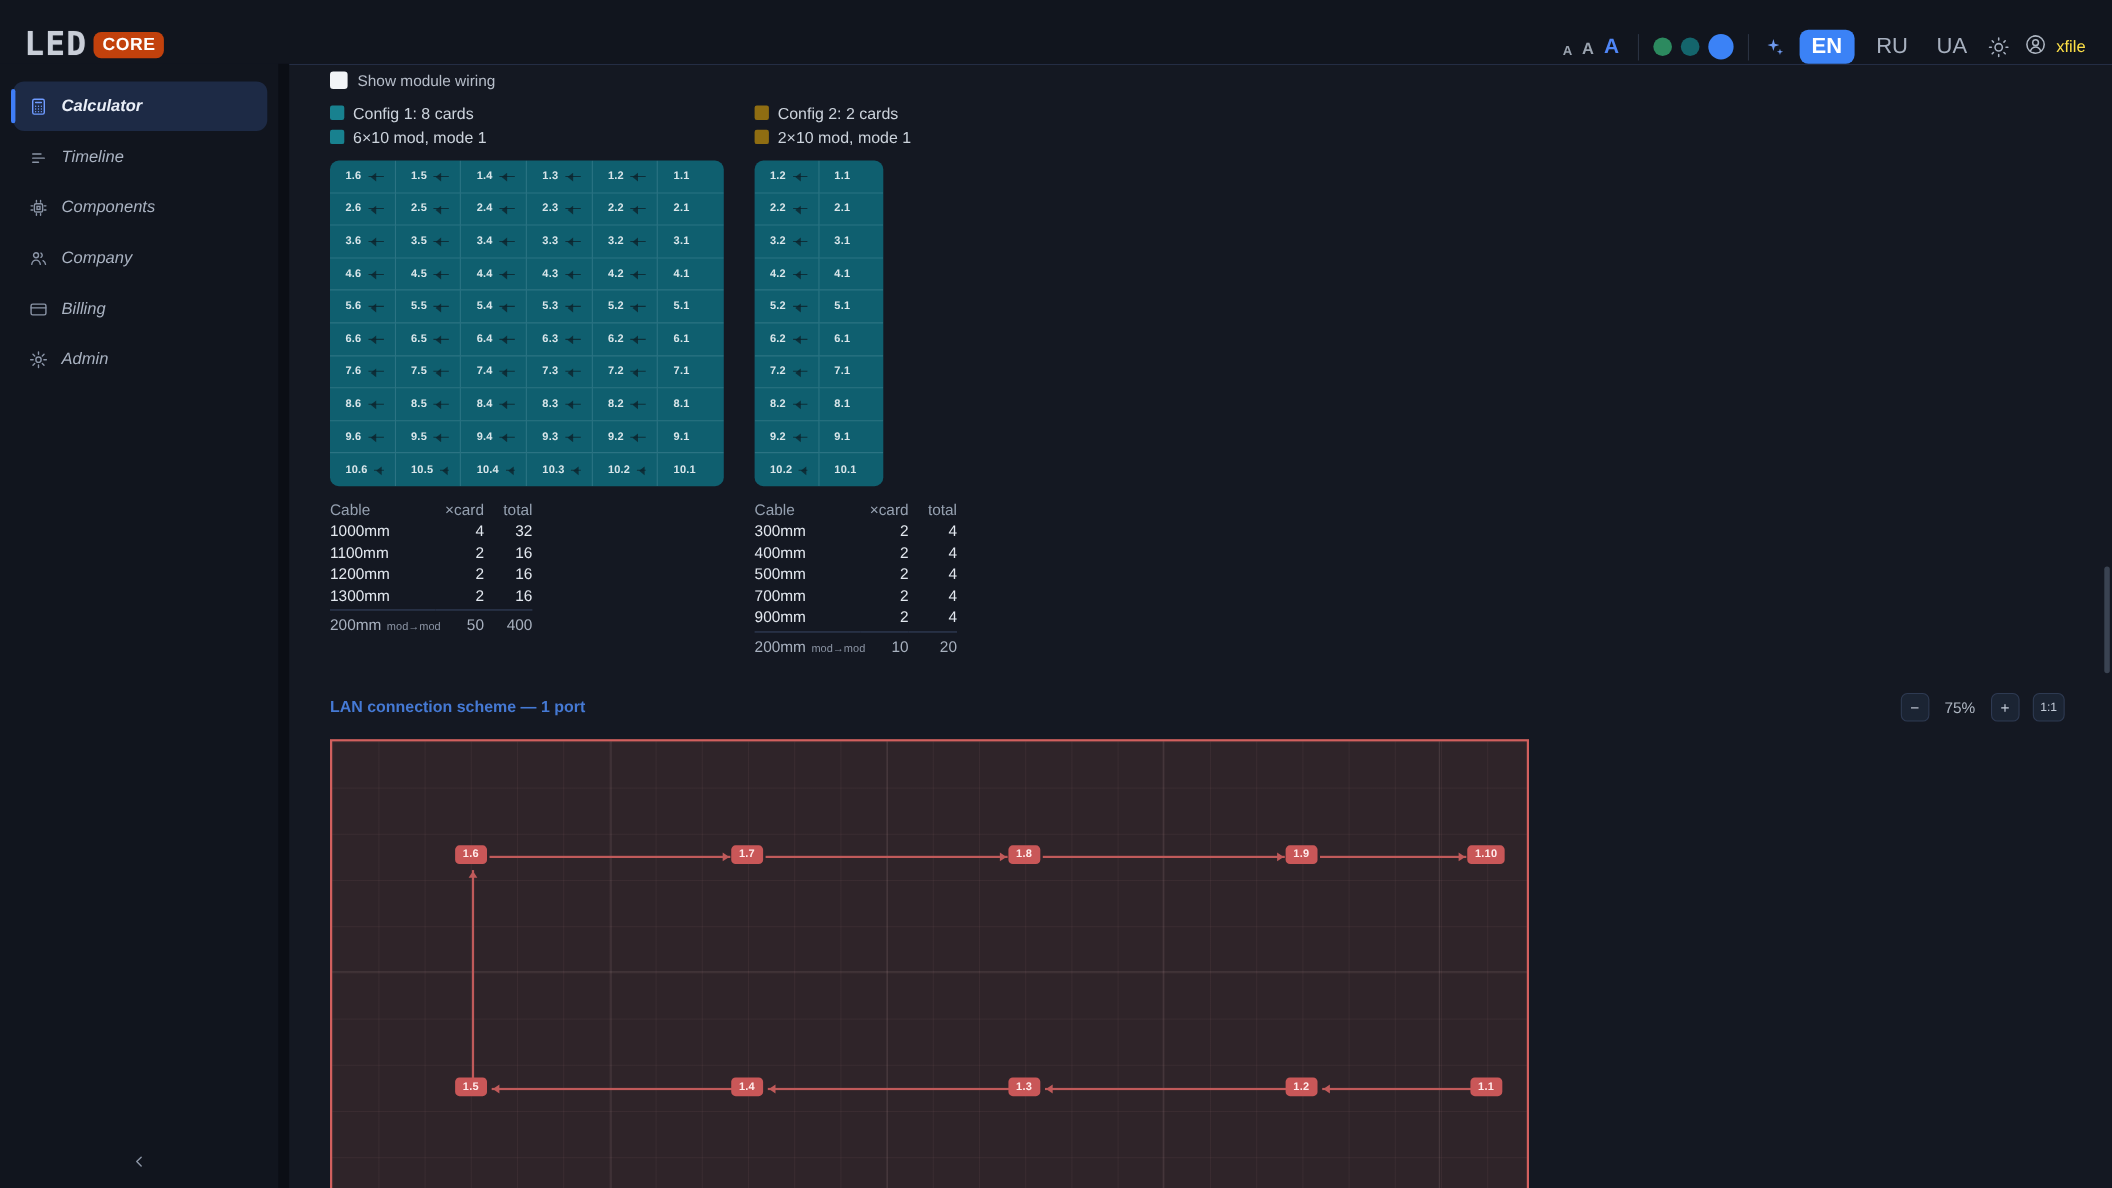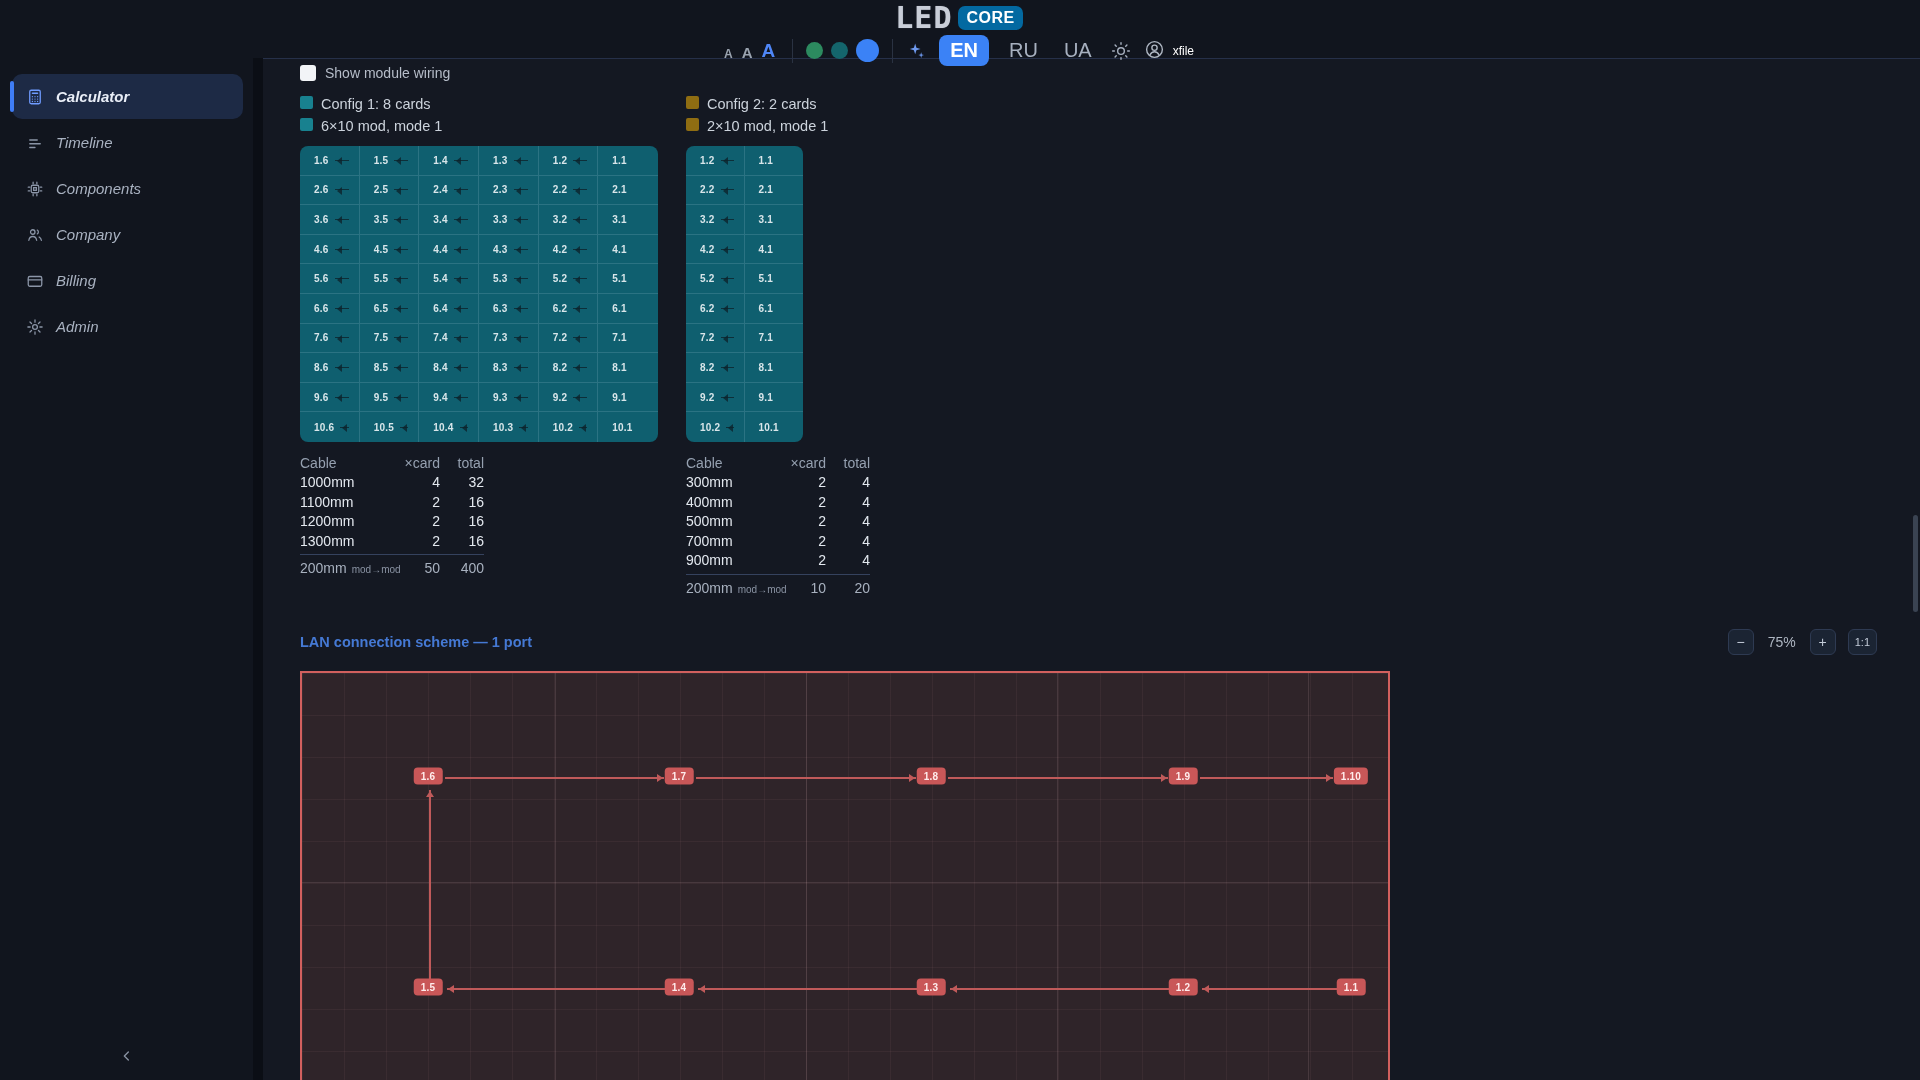--- a/index.html
+++ b/index.html
@@ -2,41 +2,41 @@
 <html><head>
 <meta charset="utf-8">
 <style>
   html,body{margin:0;padding:0;width:1920px;height:1080px;overflow:hidden;
     background:#141822;font-family:"Liberation Sans","DejaVu Sans",sans-serif;
     -webkit-font-smoothing:antialiased;}
   *{box-sizing:border-box;}
 
   
   .topbar{position:absolute;left:0;top:0;width:1920px;height:58px;background:#11151e;
-    display:flex;align-items:center;justify-content:space-between;padding:0 24px 0 22px;z-index:5;flex-direction:column;}
+    display:flex;align-items:flex-end;justify-content:space-between;padding:0 24px 0 22px;z-index:5;}
   .logo{display:flex;align-items:center;}
   .logo-led{font-family:"DejaVu Sans Mono",monospace;font-weight:bold;font-size:30px;
     color:#c9ced8;letter-spacing:1px;text-shadow:0 0 1px #6a707c;}
-  .logo-core{background:#0369a1;color:#fff;font-weight:bold;font-size:16px;
+  .logo-core{background:#c2410c;color:#fff;font-weight:bold;font-size:16px;
     padding:3px 8px;border-radius:7px;margin-left:6px;letter-spacing:.5px;}
   .top-right{display:flex;align-items:center;gap:13px;}
   .fs-group{display:flex;align-items:flex-end;gap:9px;margin-right:4px;}
   .fs-a{color:#9aa3af;font-weight:bold;cursor:default;line-height:1;}
   .fs-a0{font-size:12px;} .fs-a1{font-size:15px;} .fs-a2{font-size:19px;color:#4f86f7;}
   .vdiv{width:1px;height:24px;background:#2a3242;}
   .dots{display:flex;align-items:center;gap:8px;}
   .dot{width:17px;height:17px;border-radius:50%;}
   .dot.big{width:23px;height:23px;}
   .langs{display:flex;align-items:center;gap:14px;}
   .lang{color:#a7b0bf;font-size:20px;padding:4px 6px;border-radius:8px;}
   .lang.active{background:#3b82f6;color:#fff;padding:4px 11px;font-weight:bold;}
   .iconbtn{display:flex;align-items:center;color:#a7b0bf;}
   .iconbtn svg{display:block;}
   .sparkle{color:#6f9af0;}
-  .user{display:flex;align-items:center;gap:8px;color:#ffffff;font-size:12px;}
+  .user{display:flex;align-items:center;gap:8px;color:#fde047;font-size:15px;}
 
   
   .sidebar{position:absolute;left:0;top:58px;width:253px;bottom:0;background:#11151e;}
   .side-divider{position:absolute;left:253px;top:0;width:10px;height:1080px;background:#0b0e15;}
   .nav{padding:16px 10px 0 12px;}
   .side-item{position:relative;display:flex;align-items:center;height:45px;margin-bottom:1px;
     padding-left:14px;border-radius:10px;color:#a9b2c1;font-size:15px;cursor:pointer;font-style:italic;}
   .side-item .sicon{width:18px;height:18px;margin-right:12px;color:#8b95a7;flex:0 0 18px;}
   .side-item .sicon svg{width:18px;height:18px;display:block;}
   .side-item.active{background:#1d2a45;color:#e9eef7;font-weight:bold;}

